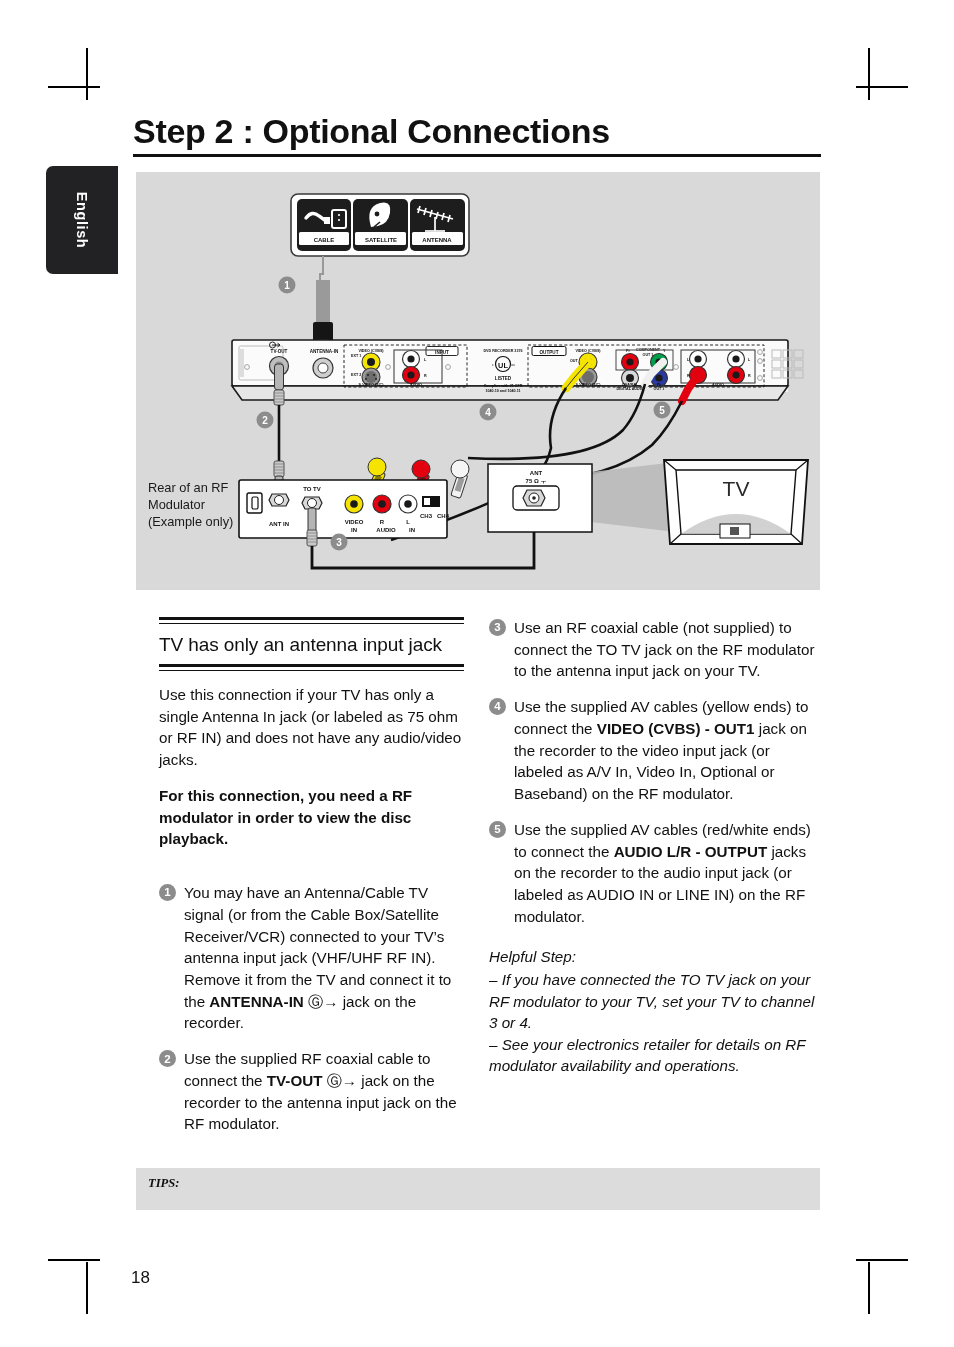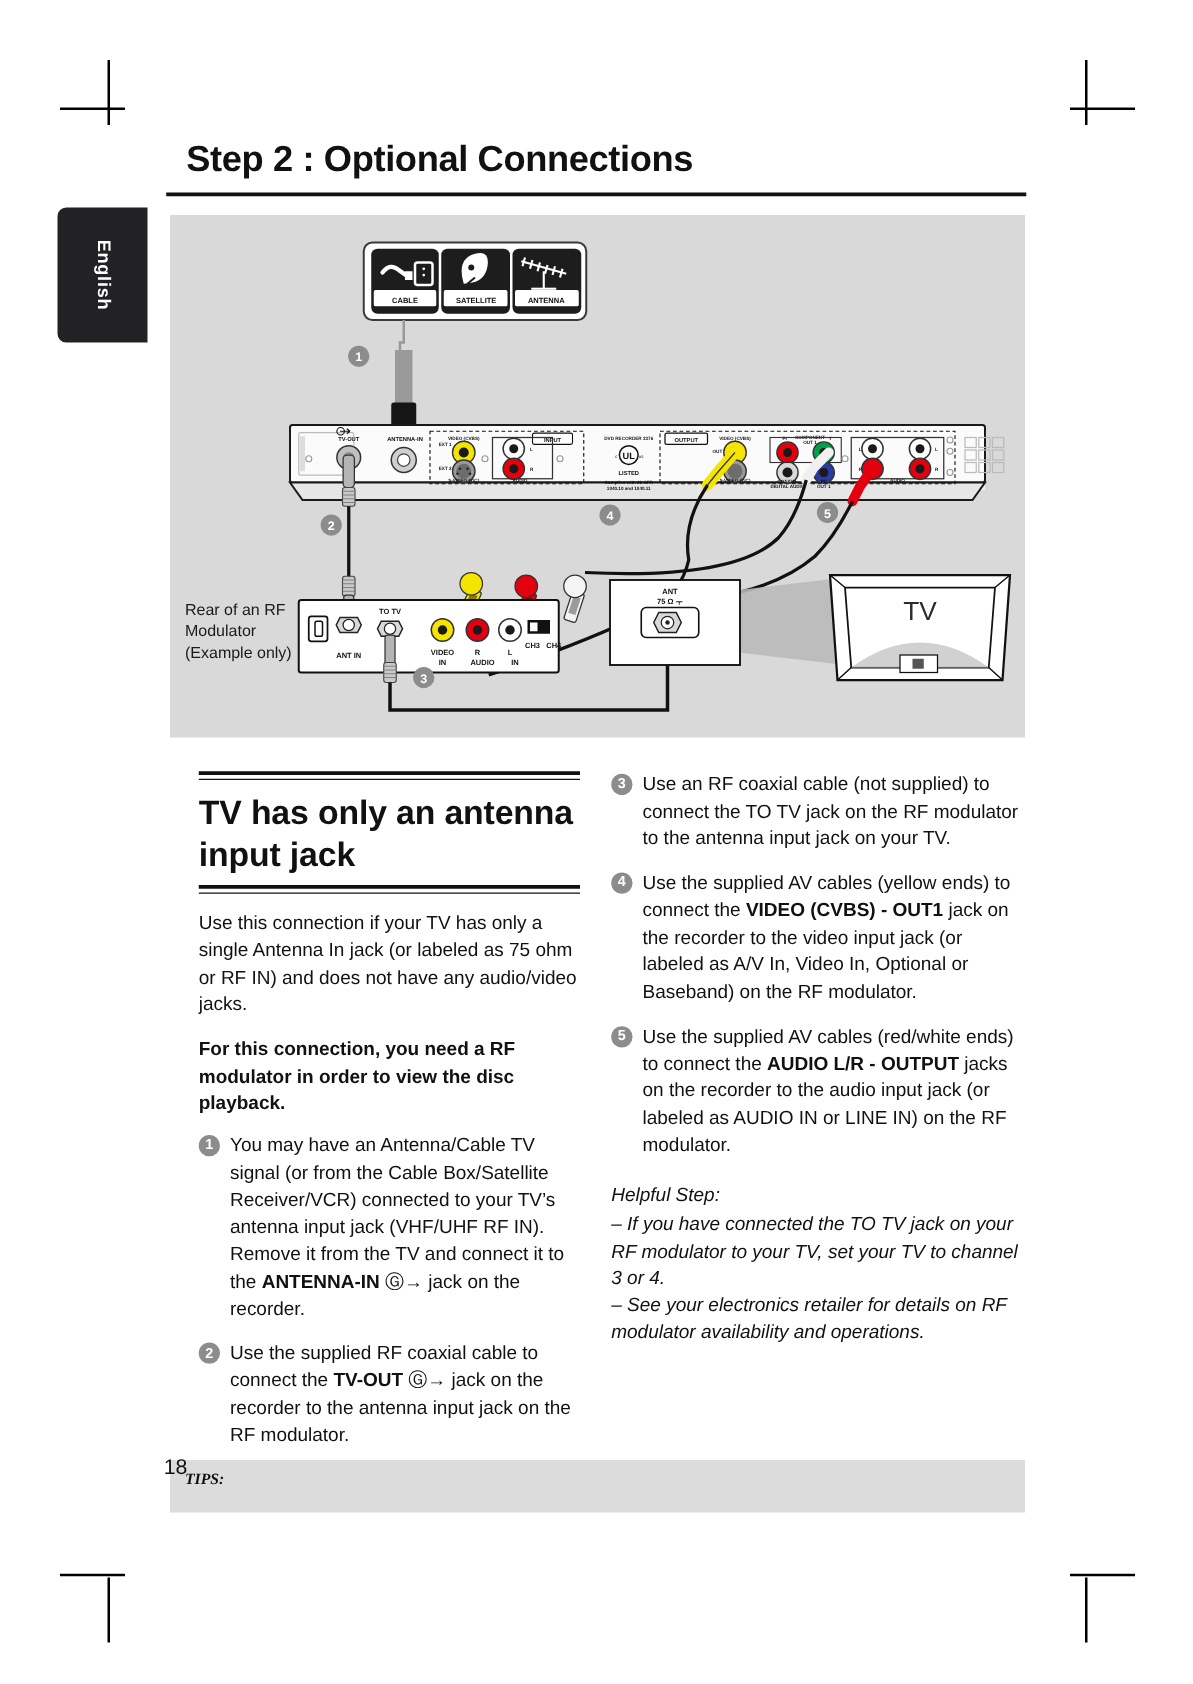--- a/index.html
+++ b/index.html
@@ -23,65 +23,65 @@
   }
   #lang-tab .txt{
     position:absolute;left:50%;top:50%;
     transform:translate(-50%,-50%) rotate(90deg);
     color:#fff;font-size:14.5px;font-weight:700;letter-spacing:.6px;
     white-space:nowrap;
   }
 
   
   #page-title{
-    position:absolute;left:149px;top:112px;width:690px;
-    font-size:29px;font-weight:700;letter-spacing:-.3px;
+    position:absolute;left:133px;top:112px;width:690px;
+    font-size:34px;font-weight:700;letter-spacing:-.3px;
   }
   #title-rule{
     position:absolute;left:133px;top:154px;width:688px;height:3px;background:#111;
   }
 
   
   #diagram{
     position:absolute;left:136px;top:172px;width:684px;height:418px;
     background:#d9d9d9;
   }
   #diagram svg{display:block;width:100%;height:100%;}
 
   
   .col{position:absolute;top:617px;font-size:15.2px;line-height:1.43;}
   #col-left{left:159px;width:305px;}
   #col-right{left:489px;width:333px;}
 
   .rule-top{border-top:3px solid #111;border-bottom:1.5px solid #111;height:3px;margin:0 0 9px 0;}
   .rule-bot{border-top:3px solid #111;border-bottom:1.5px solid #111;height:3px;margin:7px 0 13px 0;}
-  h2.sect{font-size:27px;font-weight:700;line-height:1.26;margin:0;letter-spacing:-.1px;}
+  h2.sect{font-size:19px;font-weight:400;line-height:1.26;margin:0;letter-spacing:-.1px;}
 
   p.para{margin:0 0 14px 0;}
-  p.bold{font-weight:700;margin:0 0 12px 0;}
+  p.bold{font-weight:700;margin:0 0 32px 0;}
 
   ol.steps{list-style:none;margin:0;padding:0;}
   ol.steps li{position:relative;padding-left:25px;margin-bottom:14px;}
   .bullet{
     position:absolute;left:0;top:2px;width:17px;height:17px;border-radius:50%;
     background:#8c8c8c;color:#fff;font-size:11.5px;font-weight:700;
     display:flex;align-items:center;justify-content:center;
   }
   .b{font-weight:700;}
   .hints{font-style:italic;margin:18px 0 0 0;line-height:1.42;}
 
   
   #tips{
     position:absolute;left:136px;top:1168px;width:684px;min-height:42px;
     background:#dcdcdc;font-size:12.6px;line-height:1.35;
     display:flex;padding:7px 9px 8px 12px;box-sizing:border-box;
     font-family:"Liberation Serif","DejaVu Serif",serif;
   }
   #tips .lbl{font-weight:700;font-style:italic;margin-right:9px;white-space:nowrap;}
-  #page-num{position:absolute;left:131px;top:1164px;font-size:17px;}
+  #page-num{position:absolute;left:131px;top:1268px;font-size:17px;}
 </style>
 </head>
 <body>
 
 <div class="page">
 
   <div class="cm v" style="left:86px;top:48px;"></div>
   <div class="cm h" style="left:48px;top:86px;"></div>
   <div class="cm v" style="left:868px;top:48px;"></div>
   <div class="cm h" style="left:856px;top:86px;"></div>

